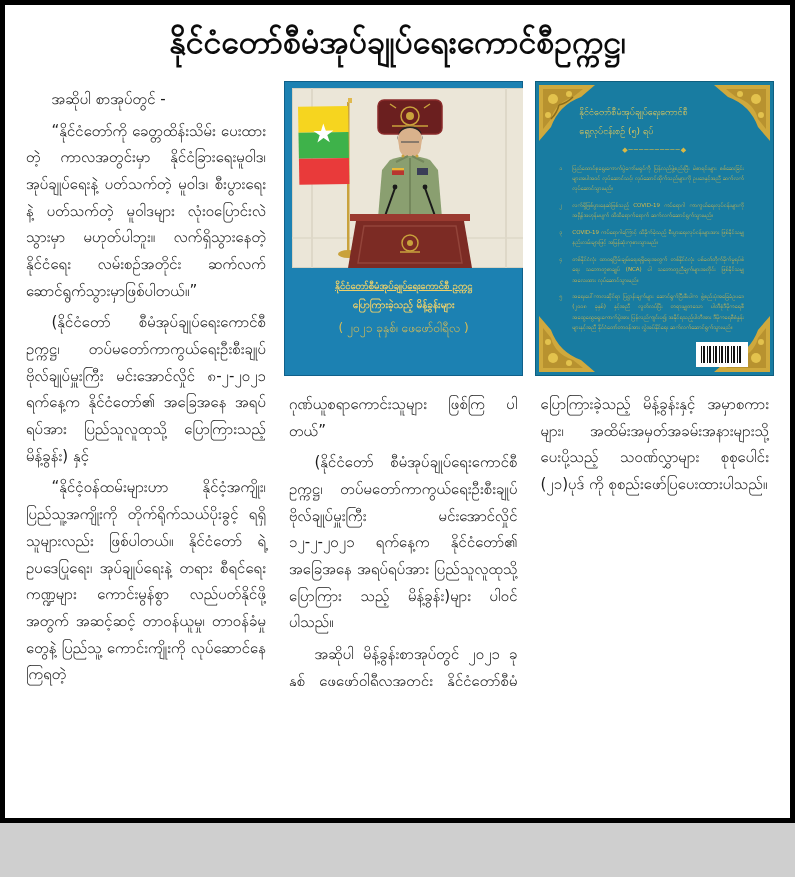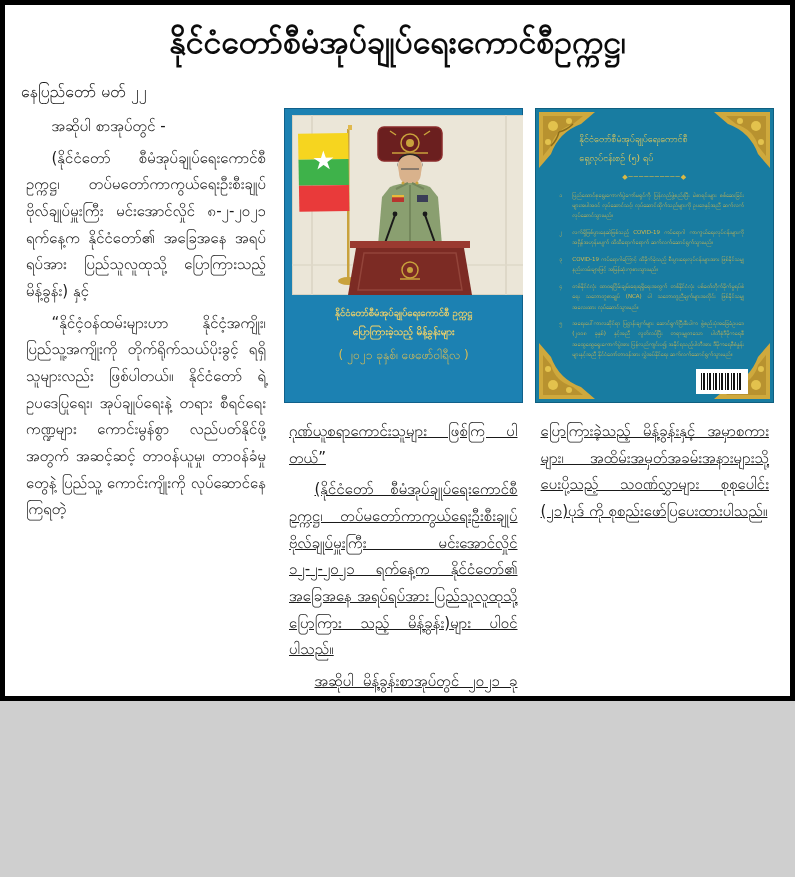--- a/index.html
+++ b/index.html
@@ -1,42 +1,42 @@
 <!DOCTYPE html>
 <html><head>
 <meta charset="utf-8">
 <style>
   html,body{margin:0;padding:0;background:#cfcfcf;}
   .page{
-    width:795px;height:701px;box-sizing:border-box;margin:0 auto;
+    width:795px;height:823px;box-sizing:border-box;margin:0 auto;
     background:#ffffff;border:5px solid #000;
     font-family:"DejaVu Sans", sans-serif;color:#1a1a1a;
     padding:10px 16px 8px 16px;overflow:hidden;position:relative;
   }
   .headline{
     text-align:center;font-weight:bold;color:#0c0c0c;
     font-size:32px;line-height:1.62;margin:2px 0 12px 0;
   }
   .dateline{font-size:16px;margin:0 0 3px 0;}
   .lead{font-size:16px;line-height:1.68;text-align:justify;margin:0 0 12px 0;}
   .body-grid{display:flex;gap:13px;}
   .col-left{width:250px;height:608px;overflow:hidden;}
   .right-wrap{flex:1;min-width:0;}
   .covers-row{display:flex;gap:12px;margin-bottom:10px;}
-  .two-cols{display:flex;gap:13px;text-decoration:underline;}
+  .two-cols{display:flex;gap:13px;}
   .tcol{width:250px;height:300px;overflow:hidden;}
   p.art{font-size:15px;line-height:1.78;text-align:justify;margin:5px;text-indent:1.7em;}
   p.art.noindent{text-indent:0;}
 
   
   .cover{width:250px;height:295px;box-sizing:border-box;position:relative;overflow:hidden;margin:0;}
   .cover.front{background:#1c81b2;padding:7px 8px 0 8px;box-shadow:inset 0 0 0 1px #10608a;}
   .cover.front svg{display:block;}
   .fc-titles{text-align:center;color:#ecd06a;margin-top:8px;line-height:2.0;}
-  .fc-l1{font-size:9.5px;font-weight:bold;}
+  .fc-l1{font-size:9.5px;font-weight:bold;text-decoration:underline;}
   .fc-l2{font-size:8.5px;font-weight:bold;}
   .fc-l3{font-size:10px;font-weight:bold;}
   .fc-cap{font-size:12px;color:#d9bd55;margin-top:4px;line-height:1.6;}
 
   
   .cover.back{background:radial-gradient(ellipse at 50% 45%, #1e85a8 0%, #177//CA 0%, #187ca1 55%, #136d8f 100%);background-color:#187ca1;box-shadow:inset 0 0 0 1px #0f5f80;}
   .corner{position:absolute;width:58px;height:58px;}
   .corner.tl{top:4px;left:4px;}
   .corner.tr{top:4px;right:4px;transform:scaleX(-1);}
   .corner.bl{bottom:4px;left:4px;transform:scaleY(-1);}
@@ -56,26 +56,26 @@
 </style>
 </head>
 <body>
 
 <div class="page">
 
   <h1 class="headline">
     <div>နိုင်ငံတော်စီမံအုပ်ချုပ်ရေးကောင်စီဥက္ကဋ္ဌ၊</div>
   </h1>
 
-  <div class="dateline">နေပြည်တော်  မတ်  ၂၂</div>
 
   <div class="body-grid">
 
     <div class="col-left">
       <p class="art">အဆိုပါ စာအုပ်တွင် -</p>
+      <p class="art">“နိုင်ငံတော်ကို ခေတ္တထိန်းသိမ်း ပေးထားတဲ့ ကာလအတွင်းမှာ နိုင်ငံခြားရေးမူဝါဒ၊ အုပ်ချုပ်ရေးနဲ့ ပတ်သက်တဲ့ မူဝါဒ၊ စီးပွားရေးနဲ့ ပတ်သက်တဲ့ မူဝါဒများ လုံးဝပြောင်းလဲ သွားမှာ မဟုတ်ပါဘူး။ လက်ရှိသွားနေတဲ့ နိုင်ငံရေး လမ်းစဉ်အတိုင်း ဆက်လက်ဆောင်ရွက်သွားမှာဖြစ်ပါတယ်။”</p>
       <p class="art">(နိုင်ငံတော် စီမံအုပ်ချုပ်ရေးကောင်စီ ဥက္ကဋ္ဌ၊ တပ်မတော်ကာကွယ်ရေးဦးစီးချုပ် ဗိုလ်ချုပ်မှူးကြီး မင်းအောင်လှိုင် ၈-၂-၂၀၂၁ ရက်နေ့က နိုင်ငံတော်၏ အခြေအနေ အရပ်ရပ်အား ပြည်သူလူထုသို့ ပြောကြားသည့် မိန့်ခွန်း) နှင့်</p>
       <p class="art">“နိုင်ငံ့ဝန်ထမ်းများဟာ နိုင်ငံ့အကျိုး၊ ပြည်သူ့အကျိုးကို တိုက်ရိုက်သယ်ပိုးခွင့် ရရှိသူများလည်း ဖြစ်ပါတယ်။ နိုင်ငံတော် ရဲ့ ဥပဒေပြုရေး၊ အုပ်ချုပ်ရေးနဲ့ တရား စီရင်ရေးကဏ္ဍများ ကောင်းမွန်စွာ လည်ပတ်နိုင်ဖို့အတွက် အဆင့်ဆင့် တာဝန်ယူမှု၊ တာဝန်ခံမှုတွေနဲ့ ပြည်သူ့ ကောင်းကျိုးကို လုပ်ဆောင်နေကြရတဲ့</p>
     </div>
 
     <div class="right-wrap">
 
       <div class="covers-row">
 
         <figure class="cover front">
           <svg width="234" height="180" viewBox="0 0 234 180">

